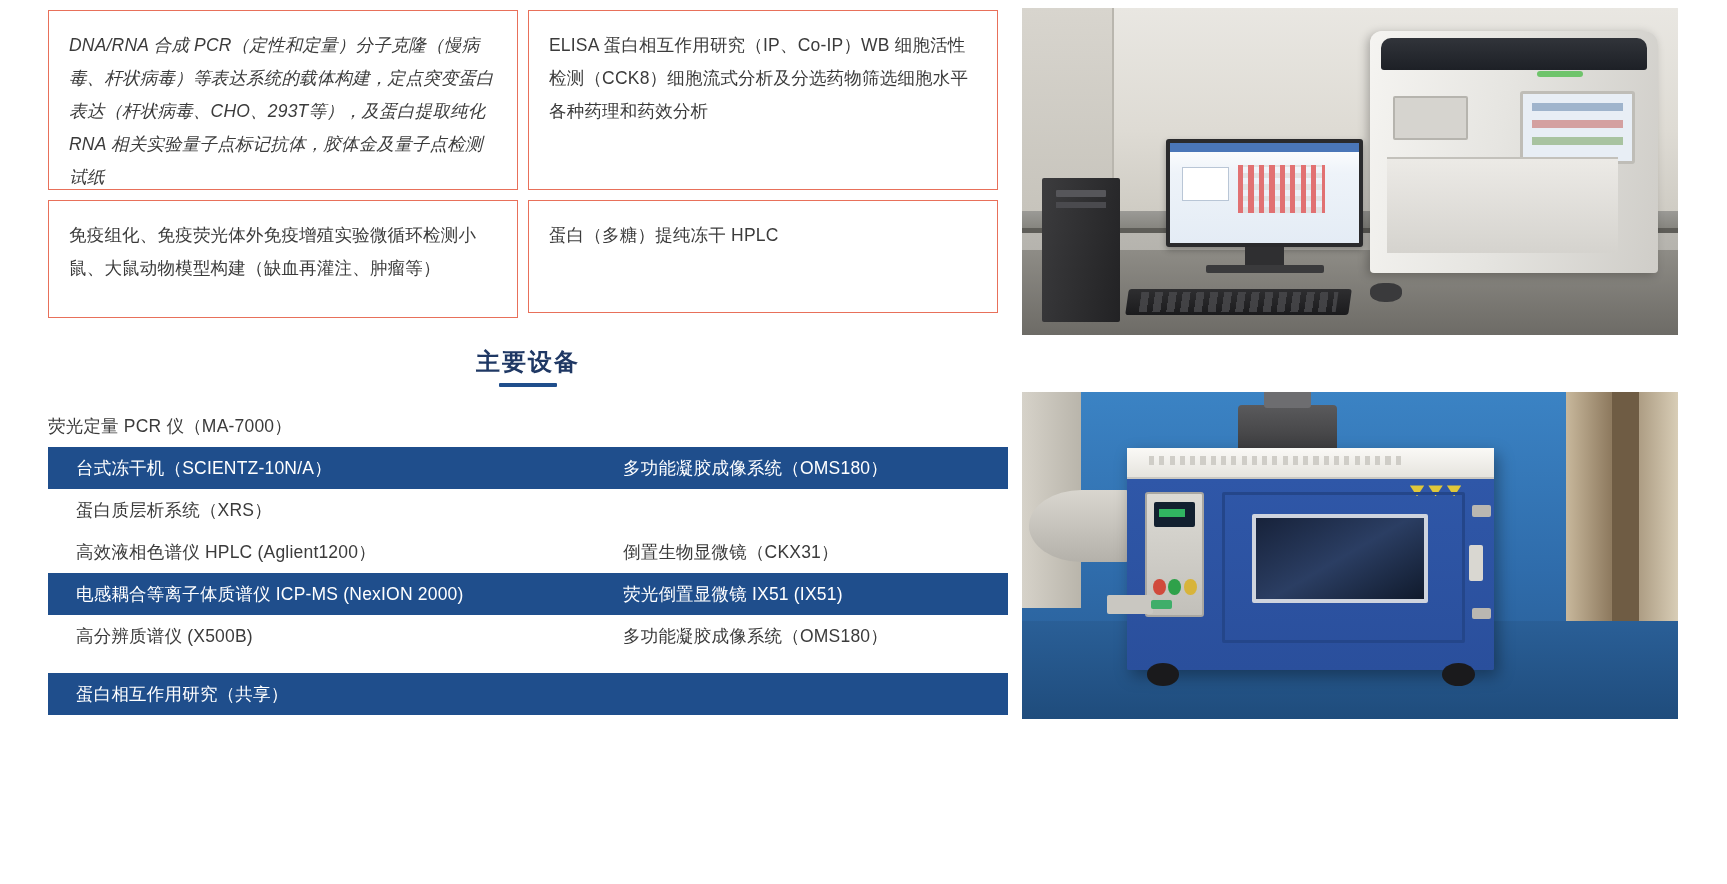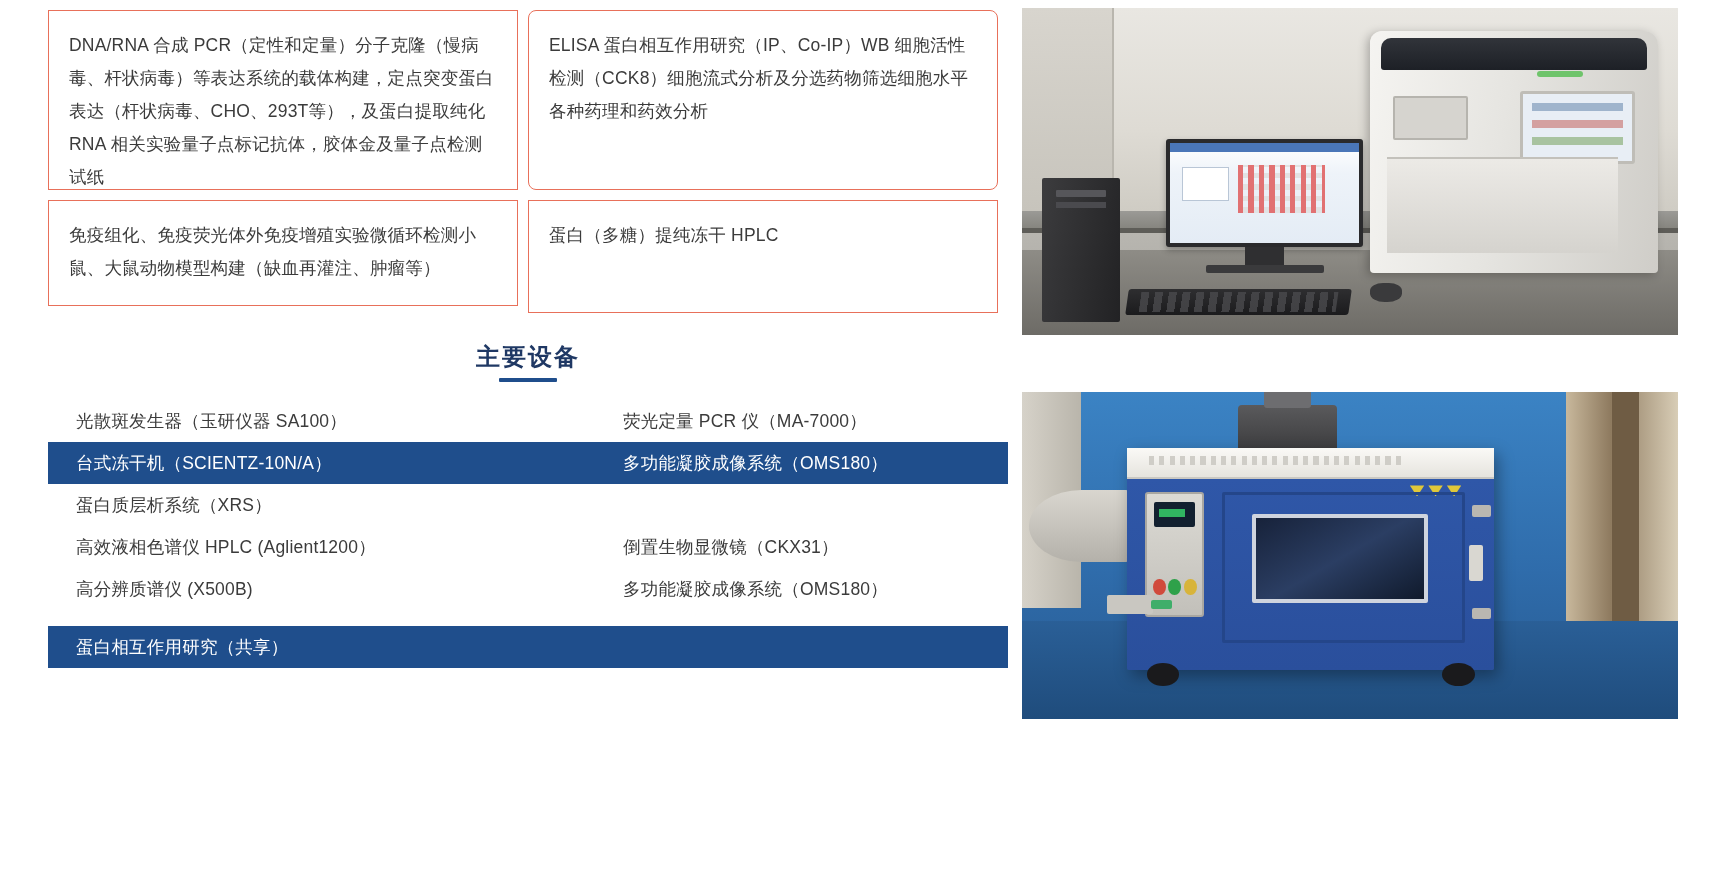--- a/index.html
+++ b/index.html
@@ -27,23 +27,23 @@
   }
   .svc-box {
     border: 1.6px solid #e8705a;
     background: #ffffff;
     padding: 18px 20px 16px 20px;
     color: #3b3b3b;
     font-size: 17.5px;
     line-height: 33px;
     letter-spacing: 0.2px;
   }
-  .svc-box.b1 { height: 180px; }
-  .svc-box.b2 { height: 180px; border-radius: 8px; }
-  .svc-box.b3 { height: 106px; }
+  .svc-box.b1 { height: 180px; font-style: italic; }
+  .svc-box.b2 { height: 180px; }
+  .svc-box.b3 { height: 118px; }
   .svc-box.b4 { height: 113px; }
   .svc-box p { white-space: pre-line; }
 
   
   .section-title-wrap {
     margin-top: 28px;
     text-align: center;
     width: 960px;
   }
   .section-title {
@@ -364,33 +364,36 @@
 
     <div class="section-title-wrap">
       <div class="section-title">
         <span>主要设备</span>
         <span class="rule"></span>
       </div>
     </div>
 
     <div class="eq-table" id="eq-table">
         <div class="eq-row plain">
-          <div class="eq-cell col1">光散斑发生器（玉研仪器 SA100）</div>
           <div class="eq-cell col2">荧光定量 PCR 仪（MA-7000）</div>
         </div>
         <div class="eq-row alt">
           <div class="eq-cell col1">台式冻干机（SCIENTZ-10N/A）</div>
           <div class="eq-cell col2">多功能凝胶成像系统（OMS180）</div>
         </div>
         <div class="eq-row plain">
           <div class="eq-cell col1">蛋白质层析系统（XRS）</div>
         </div>
         <div class="eq-row plain">
           <div class="eq-cell col1">高效液相色谱仪 HPLC (Aglient1200）</div>
           <div class="eq-cell col2">倒置生物显微镜（CKX31）</div>
+        </div>
+        <div class="eq-row alt">
+          <div class="eq-cell col1">电感耦合等离子体质谱仪 ICP-MS (NexION 2000)</div>
+          <div class="eq-cell col2">荧光倒置显微镜 IX51 (IX51)</div>
         </div>
         <div class="eq-row plain">
           <div class="eq-cell col1">高分辨质谱仪 (X500B)</div>
           <div class="eq-cell col2">多功能凝胶成像系统（OMS180）</div>
         </div>
         <div class="eq-spacer"></div>
         <div class="eq-row alt">
           <div class="eq-cell col1">蛋白相互作用研究（共享）</div>
           <div class="eq-cell col2"></div>
         </div>

